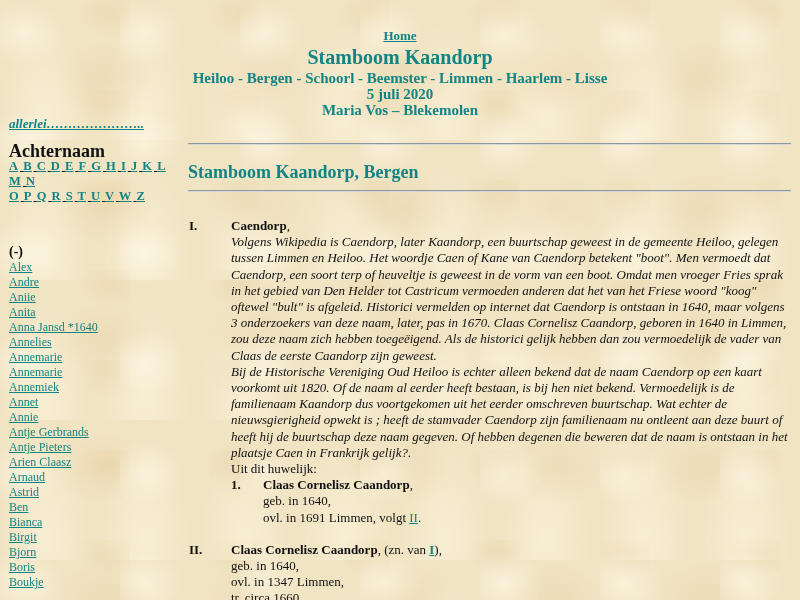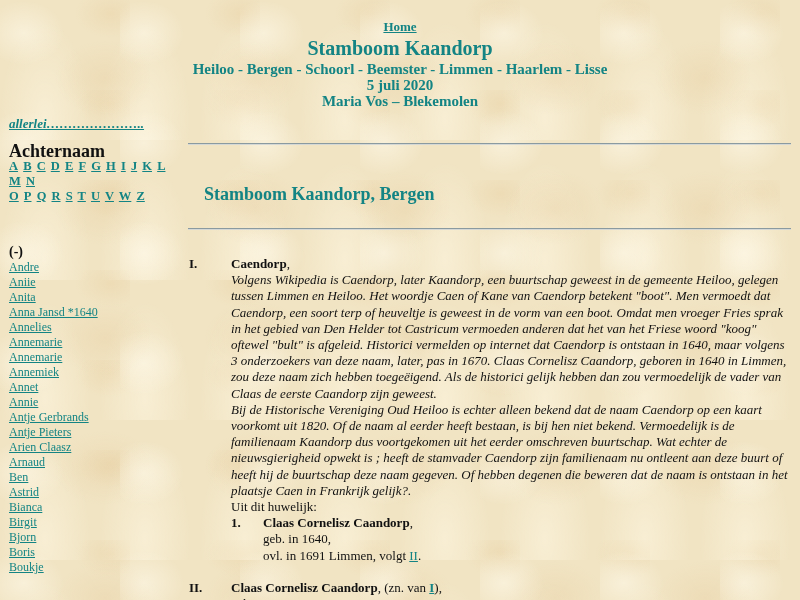--- a/index.html
+++ b/index.html
@@ -10,36 +10,36 @@
       radial-gradient(ellipse at 20% 30%, rgba(255,250,235,0.55) 0, rgba(255,250,235,0) 40px),
       radial-gradient(ellipse at 70% 60%, rgba(230,205,160,0.35) 0, rgba(230,205,160,0) 50px),
       radial-gradient(ellipse at 45% 85%, rgba(255,248,228,0.5) 0, rgba(255,248,228,0) 45px),
       radial-gradient(ellipse at 85% 15%, rgba(228,200,150,0.3) 0, rgba(228,200,150,0) 35px);
     background-size:120px 110px, 150px 130px, 100px 140px, 130px 90px;
     font-family:"Liberation Serif", serif;
     color:#111;
     position:relative;
   }
   a { color:#138484; }
-  .header { position:absolute; top:19px; left:0; width:800px; text-align:center; color:#138484; font-weight:bold; }
+  .header { position:absolute; top:28px; left:0; width:800px; text-align:center; color:#138484; font-weight:bold; }
   .header .home { font-size:13px; display:block; line-height:16px; }
   .header .title { font-size:20px; line-height:26px; display:block; }
   .header .line { font-size:15px; line-height:16px; display:block; }
 
   .sidebar { position:absolute; left:9px; top:116px; width:170px; font-size:12px; }
   .sidebar .allerlei { font-style:italic; font-weight:bold; font-size:13px; display:block; margin-bottom:12px; }
   .sidebar .ach-title { font-weight:bold; font-size:18px; line-height:15px; display:block; }
-  .sidebar .letters { font-weight:bold; font-size:12.5px; line-height:15px; }
+  .sidebar .letters { font-weight:bold; font-size:12.5px; line-height:15px;text-decoration:underline; }
   .sidebar .letters a { margin-right:2px; }
   .sidebar .dash { font-weight:bold; font-size:14px; display:block; margin-top:39px; line-height:17px; }
   .sidebar .names a { display:block; line-height:15px; font-size:12px; }
 
   .main { position:absolute; left:188px; top:143px; width:603px; }
   .main hr { border:0; border-top:1px solid #8a9aa0; border-bottom:1px solid #d5d8d5; margin:0; }
-  .main h2 { margin:16px; color:#138484; font-size:18px; font-weight:bold; line-height:36px; padding-top:15px; }
+  .main h2 { margin:0; color:#138484; font-size:18px; font-weight:bold; line-height:36px; padding-top:9px; }
   .entries { margin-top:26px; font-size:13px; line-height:16.2px; }
   .entry { position:relative; padding-left:43px; }
   .entry .num { position:absolute; left:1px; top:0; font-weight:bold; }
   .entry .desc { font-style:italic; }
   .child { position:relative; padding-left:32px; }
   .child .cnum { position:absolute; left:0; top:0; font-weight:bold; }
   .gap { height:16px; }
   .main b { font-weight:bold;text-align:center; }
 </style>
 </head>
@@ -53,36 +53,37 @@
   <span class="line">Maria Vos – Blekemolen</span>
 </div>
 
 <div class="sidebar">
   <a href="#" class="allerlei">allerlei…………………..</a>
   <span class="ach-title">Achternaam</span>
   <div class="letters" id="letters1"><a href="#">A</a> <a href="#">B</a> <a href="#">C</a> <a href="#">D</a> <a href="#">E</a> <a href="#">F</a> <a href="#">G</a> <a href="#">H</a> <a href="#">I</a> <a href="#">J</a> <a href="#">K</a> <a href="#">L</a> <a href="#">M</a> <a href="#">N</a> </div>
   <div class="letters" id="letters2"><a href="#">O</a> <a href="#">P</a> <a href="#">Q</a> <a href="#">R</a> <a href="#">S</a> <a href="#">T</a> <a href="#">U</a> <a href="#">V</a> <a href="#">W</a> <a href="#">Z</a> </div>
   <span class="dash">(-)</span>
   <div class="names" id="names">
+      <a href="#">Alex</a> 
       <a href="#">Andre</a> 
       <a href="#">Aniie</a> 
       <a href="#">Anita</a> 
       <a href="#">Anna Jansd *1640</a> 
       <a href="#">Annelies</a> 
       <a href="#">Annemarie</a> 
       <a href="#">Annemarie</a> 
       <a href="#">Annemiek</a> 
       <a href="#">Annet</a> 
       <a href="#">Annie</a> 
       <a href="#">Antje Gerbrands</a> 
       <a href="#">Antje Pieters</a> 
       <a href="#">Arien Claasz</a> 
       <a href="#">Arnaud</a> 
+      <a href="#">Astrid</a> 
       <a href="#">Ben</a> 
-      <a href="#">Astrid</a> 
       <a href="#">Bianca</a> 
       <a href="#">Birgit</a> 
       <a href="#">Bjorn</a> 
       <a href="#">Boris</a> 
       <a href="#">Boukje</a>  
     </div>
 </div>
 
 <div class="main">
   <hr>

